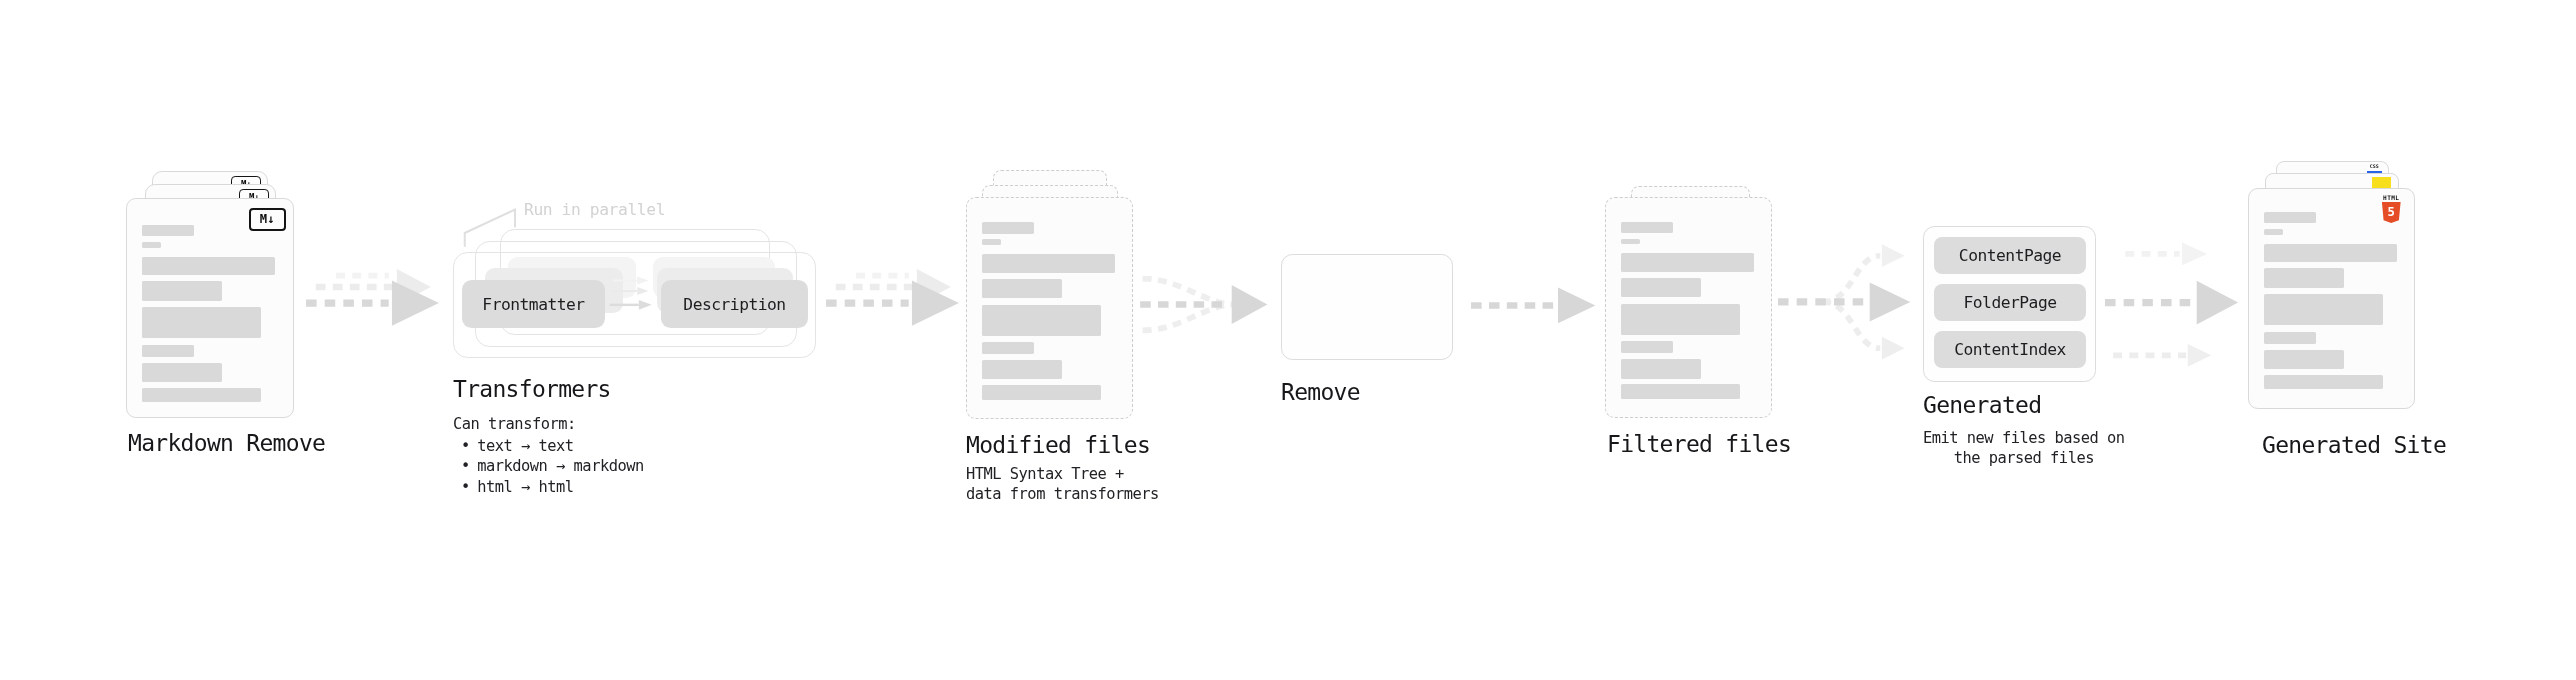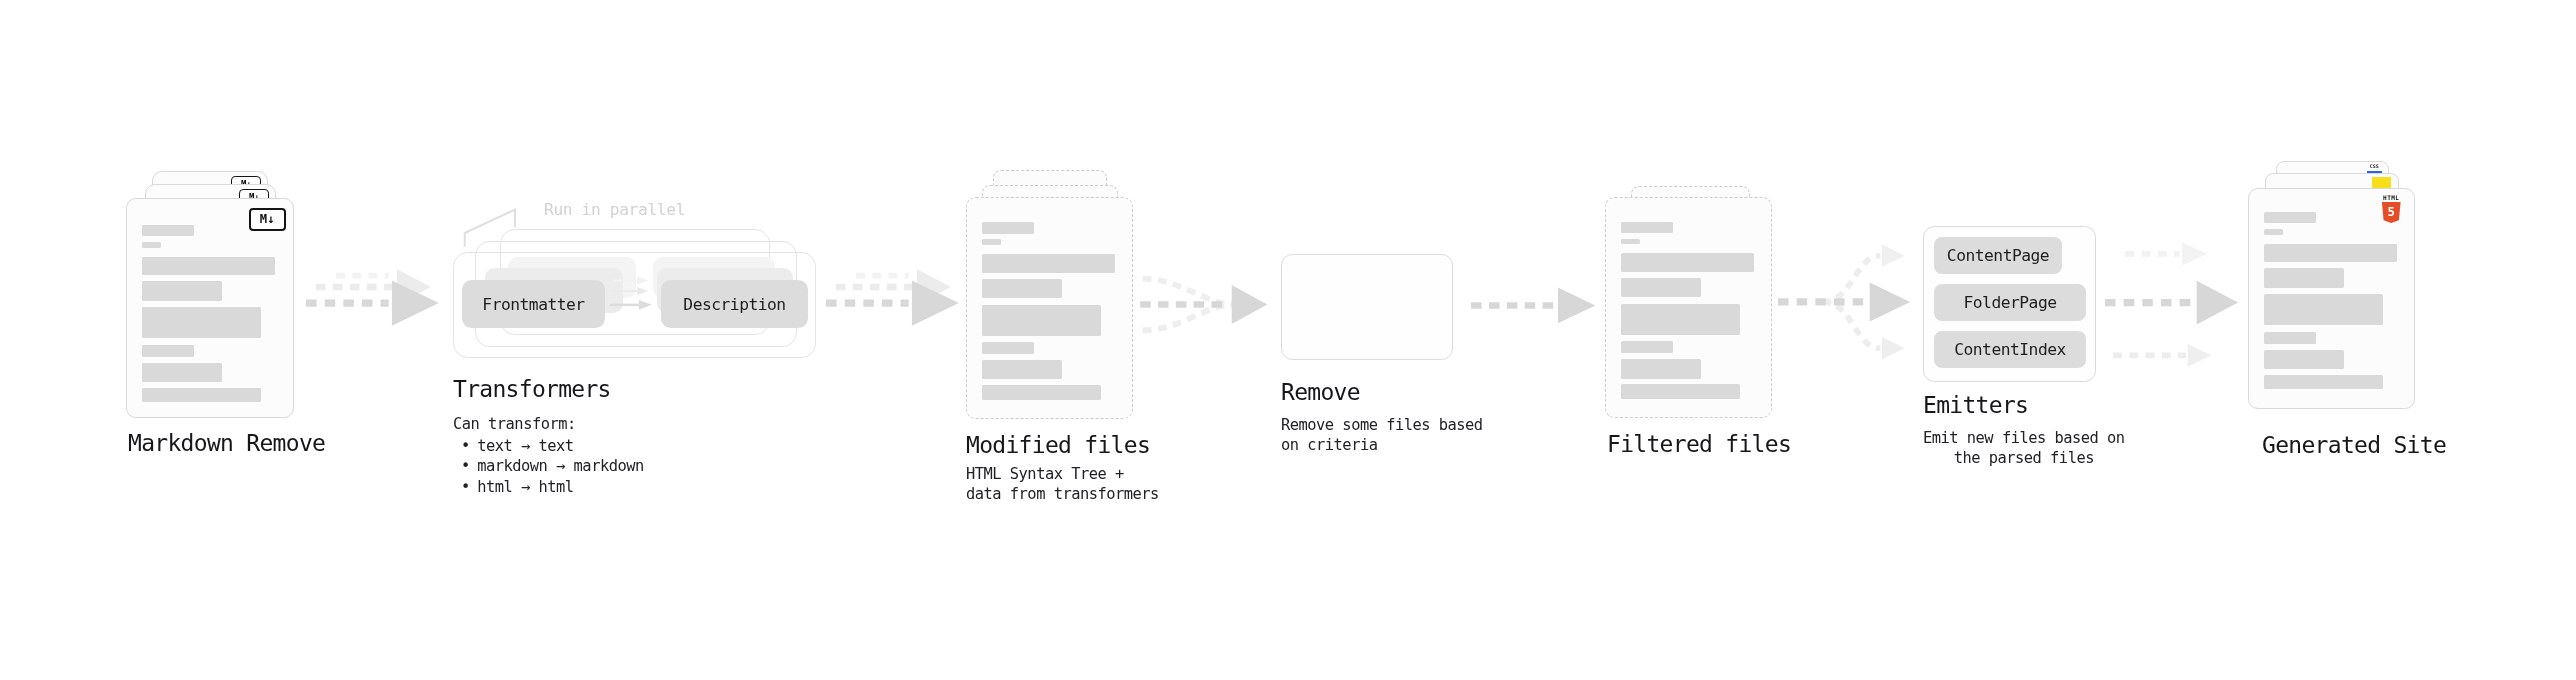--- a/index.html
+++ b/index.html
@@ -86,21 +86,21 @@
     <polygon points="124,24 182,52 124,80" fill="#d8d8d8"></polygon>
   </svg>
 
   <div class="obox" style="left:500px;top:229px;width:270px;height:106px;"></div>
   <div class="obox" style="left:475px;top:241px;width:322px;height:106px;"></div>
   <div class="obox" style="left:453px;top:252px;width:363px;height:106px;"></div>
 
   <svg class="arr" style="left:451px;top:197px;" width="81" height="59" viewBox="0 0 100 72">
     <polyline points="17,61 17,44 79,15 79,37" fill="none" stroke="#dfdfdf" stroke-width="2.5"></polyline>
   </svg>
-  <div class="annot" style="left:524px;top:200px;margin-left:20px;">Run in parallel</div>
+  <div class="annot" style="left:524px;top:200px;">Run in parallel</div>
 
   <div class="ghost g2" style="left:508px;top:257px;width:128px;height:41px;"></div>
   <div class="ghost g1" style="left:485px;top:268px;width:138px;height:45px;"></div>
   <div class="pill" style="left:462px;top:280px;width:143px;height:48px;">Frontmatter</div>
 
   <div class="ghost g2" style="left:653px;top:257px;width:122px;height:41px;"></div>
   <div class="ghost g1" style="left:657px;top:268px;width:136px;height:45px;"></div>
   <div class="pill" style="left:661px;top:280px;width:147px;height:48px;">Description</div>
 
   <svg class="arr" style="left:608px;top:273px;" width="47" height="41" viewBox="0 0 58 50">
@@ -157,22 +157,20 @@
 
   <svg class="arr" style="left:1136px;top:264px;" width="142" height="81" viewBox="0 0 175 100">
     <path d="M8,18 C55,18 85,50 122,50" fill="none" stroke="#eeeeee" stroke-width="7" stroke-dasharray="11 8"></path>
     <path d="M8,82 C55,82 85,50 122,50" fill="none" stroke="#eeeeee" stroke-width="7" stroke-dasharray="11 8"></path>
     <line x1="5" y1="50" x2="115" y2="50" stroke="#d7d7d7" stroke-width="8" stroke-dasharray="13 9"></line>
     <polygon points="118,26 162,50 118,74" fill="#d7d7d7"></polygon>
   </svg>
 
   <div class="panel" style="left:1281px;top:254px;width:172px;height:106px;"></div>
   <div class="stage-label" style="left:1281px;top:379px;">Remove</div>
-  <div class="desc" style="left:1281px;top:415px;">Remove some files based
-on criteria</div>
 
   <svg class="arr" style="left:1467px;top:284px;" width="130" height="46" viewBox="0 0 160 56">
     <line x1="5" y1="26" x2="110" y2="26" stroke="#d7d7d7" stroke-width="8" stroke-dasharray="13 9"></line>
     <polygon points="112,4 158,26 112,48" fill="#d7d7d7"></polygon>
   </svg>
 
   <div class="card dashed backsm" style="left:1631px;top:186px;width:119px;height:49px;"></div>
   <div class="card dashed" style="left:1605px;top:197px;width:167px;height:221px;">
     <div class="skwrap" style="top:23.6px;">
       <i class="sk sk1"></i>
@@ -190,24 +188,24 @@
   <svg class="arr" style="left:1778px;top:237px;" width="142" height="134" viewBox="0 0 175 165">
     <path d="M55,80 C92,80 95,23 126,23" fill="none" stroke="#ededed" stroke-width="7" stroke-dasharray="10 8"></path>
     <polygon points="128,9 156,23 128,37" fill="#f0f0f0"></polygon>
     <path d="M55,80 C92,80 95,137 126,137" fill="none" stroke="#ededed" stroke-width="7" stroke-dasharray="10 8"></path>
     <polygon points="128,123 156,137 128,151" fill="#eeeeee"></polygon>
     <line x1="0" y1="80" x2="110" y2="80" stroke="#d7d7d7" stroke-width="9" stroke-dasharray="13 10"></line>
     <polygon points="113,56 163,80 113,104" fill="#d7d7d7"></polygon>
   </svg>
 
   <div class="panel" style="left:1923px;top:226px;width:173px;height:156px;"></div>
-  <div class="pill" style="left:1934px;top:237px;width:128px;height:37px;border-radius:8.1px;">ContentPage</div>
+  <div class="pill" style="left:1934px;top:237px;width:152px;height:37px;border-radius:8.1px;">ContentPage</div>
   <div class="pill" style="left:1934px;top:284px;width:152px;height:37px;border-radius:8.1px;">FolderPage</div>
   <div class="pill" style="left:1934px;top:331px;width:152px;height:37px;border-radius:8.1px;">ContentIndex</div>
-  <div class="stage-label" style="left:1923px;top:392px;">Emitters</div>
+  <div class="stage-label" style="left:1923px;top:392px;">Generated</div>
   <div class="desc" style="left:1923px;top:428px;text-align:center;">Emit new files based on
 the parsed files</div>
 
   <svg class="arr" style="left:2105px;top:236px;" width="142" height="138" viewBox="0 0 175 170">
     <line x1="25" y1="22" x2="92" y2="22" stroke="#f2f2f2" stroke-width="7" stroke-dasharray="11 9"></line>
     <polygon points="95,8 126,22 95,36" fill="#f3f3f3"></polygon>
     <line x1="0" y1="82" x2="110" y2="82" stroke="#d7d7d7" stroke-width="9" stroke-dasharray="13 10"></line>
     <polygon points="113,55 164,82 113,109" fill="#d7d7d7"></polygon>
     <line x1="10" y1="147" x2="100" y2="147" stroke="#ededed" stroke-width="7" stroke-dasharray="11 9"></line>
     <polygon points="102,133 131,147 102,161" fill="#efefef"></polygon>

